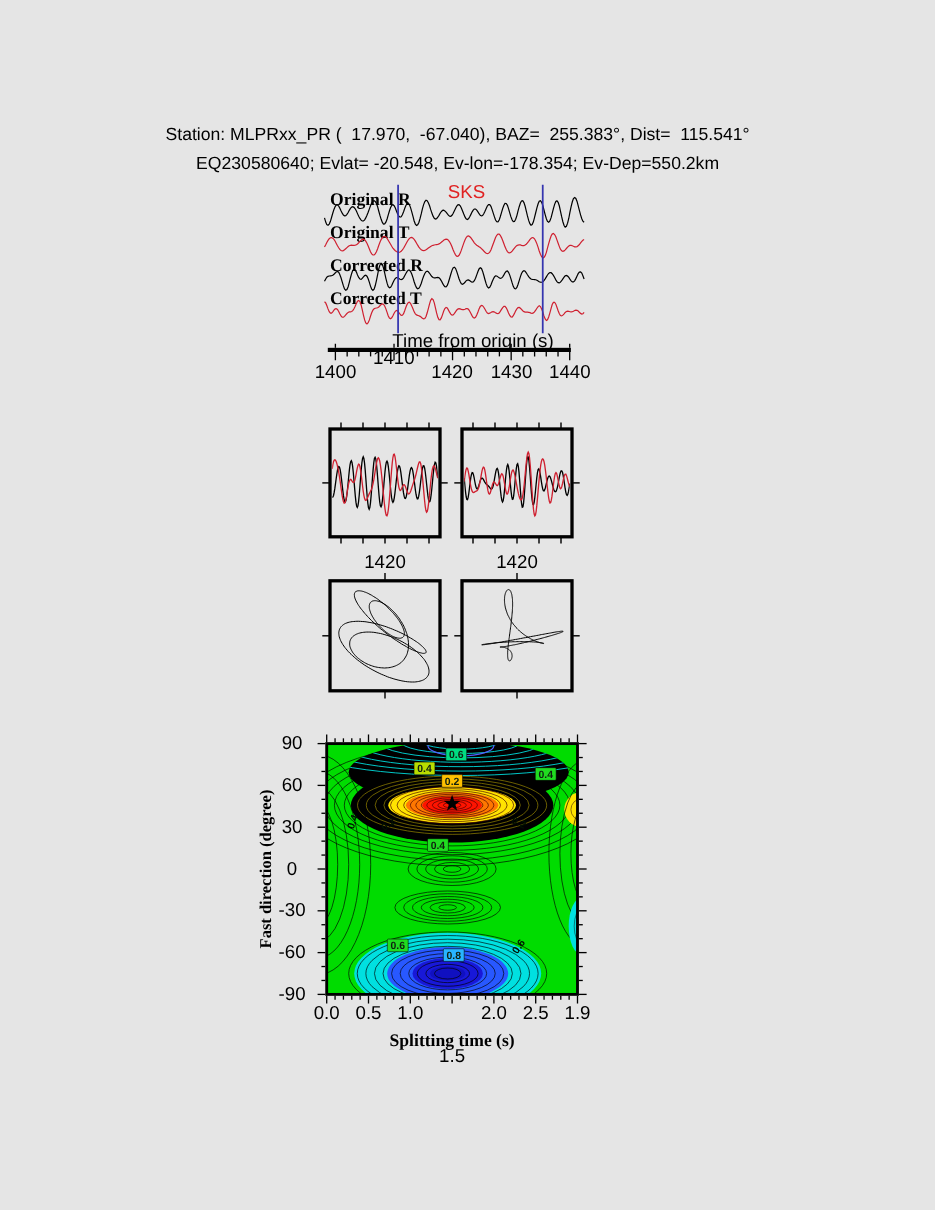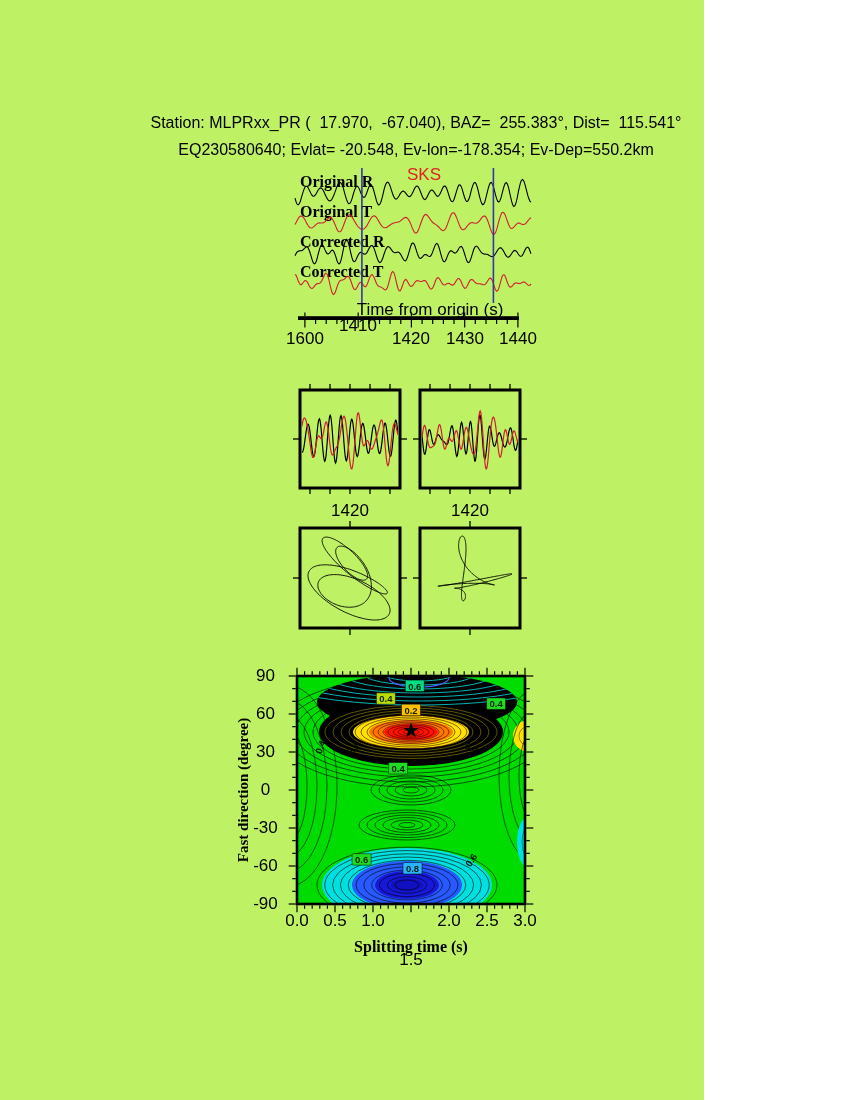--- a/index.html
+++ b/index.html
@@ -1,16 +1,16 @@
 <!DOCTYPE html>
 <html><head>
 <meta charset="utf-8">
 <style>
   html,body{margin:0;padding:0;background:#ffffff;}
-  #page{position:relative;width:704px;height:1100px;background:#bef264;overflow:hidden;
+  #page{position:relative;width:850px;height:1100px;background:#e5e5e5;overflow:hidden;
         font-family:"Liberation Sans",sans-serif;color:#000;}
   .abs{position:absolute;}
   .hdr{font-size:16px;white-space:pre;width:850px;text-align:center;}
   .sb{font-family:"Liberation Serif",serif;font-weight:bold;}
   .tick{font-size:17px;text-align:center;}
   .ytick{font-size:17px;text-align:center;}
   .tracelab{font-size:16px;white-space:pre;}
   svg{display:block;}
 </style>
 </head>
@@ -61,21 +61,21 @@
       <line x1="185.3" y1="160" x2="185.3" y2="164" stroke="#000" stroke-width="1.2"></line>
       <line x1="196.0" y1="160" x2="196.0" y2="164" stroke="#000" stroke-width="1.2"></line>
       <line x1="206.6" y1="160" x2="206.6" y2="164" stroke="#000" stroke-width="1.2"></line>
       <line x1="217.3" y1="160" x2="217.3" y2="164" stroke="#000" stroke-width="1.2"></line>
       <line x1="227.9" y1="160" x2="227.9" y2="167.5" stroke="#000" stroke-width="1.2"></line>
       <line x1="227.9" y1="156.2" x2="227.9" y2="152.5" stroke="#000" stroke-width="1.2"></line>
     </svg>
 
   <div class="abs" style="top:300px;left:430px;transform:translateX(-50%);font-size:17px;">Time from origin (s)</div>
   <div id="time-ticks">
-      <div class="abs tick" style="top: 329px; left: 281px; width: 48px;">1600</div>
+      <div class="abs tick" style="top: 329px; left: 281px; width: 48px;">1400</div>
       <div class="abs tick" style="top: 316px; left: 334px; width: 48px;">1410</div>
       <div class="abs tick" style="top: 329px; left: 387px; width: 48px;">1420</div>
       <div class="abs tick" style="top: 329px; left: 441px; width: 48px;">1430</div>
       <div class="abs tick" style="top: 329px; left: 494px; width: 48px;">1440</div>
     </div>
 
   <svg id="panel-svg" class="abs" style="left:280px;top:380px;" width="260" height="260" viewBox="0 0 260 260">
       <defs>
         <clipPath id="wfclip0">
           <rect x="22" y="12" width="96" height="94"></rect>
@@ -377,18 +377,18 @@
       <div class="abs ytick" style="top: 856px; left: 240px; width: 51px;">-60</div>
       <div class="abs ytick" style="top: 894px; left: 240px; width: 51px;">-90</div>
     </div>
   <div id="contour-xticks">
       <div class="abs tick" style="top: 911px; left: 273px; width: 48px;">0.0</div>
       <div class="abs tick" style="top: 911px; left: 311px; width: 48px;">0.5</div>
       <div class="abs tick" style="top: 911px; left: 349px; width: 48px;">1.0</div>
       <div class="abs tick" style="top: 950px; left: 387px; width: 48px;">1.5</div>
       <div class="abs tick" style="top: 911px; left: 425px; width: 48px;">2.0</div>
       <div class="abs tick" style="top: 911px; left: 463px; width: 48px;">2.5</div>
-      <div class="abs tick" style="top: 911px; left: 501px; width: 48px;">3.0</div>
+      <div class="abs tick" style="top: 911px; left: 501px; width: 48px;">1.9</div>
     </div>
 
   <div class="abs sb" style="top:938px;left:411px;transform:translateX(-50%);font-size:16px;">Splitting time (s)</div>
 
 </div>
 
 </body></html>

